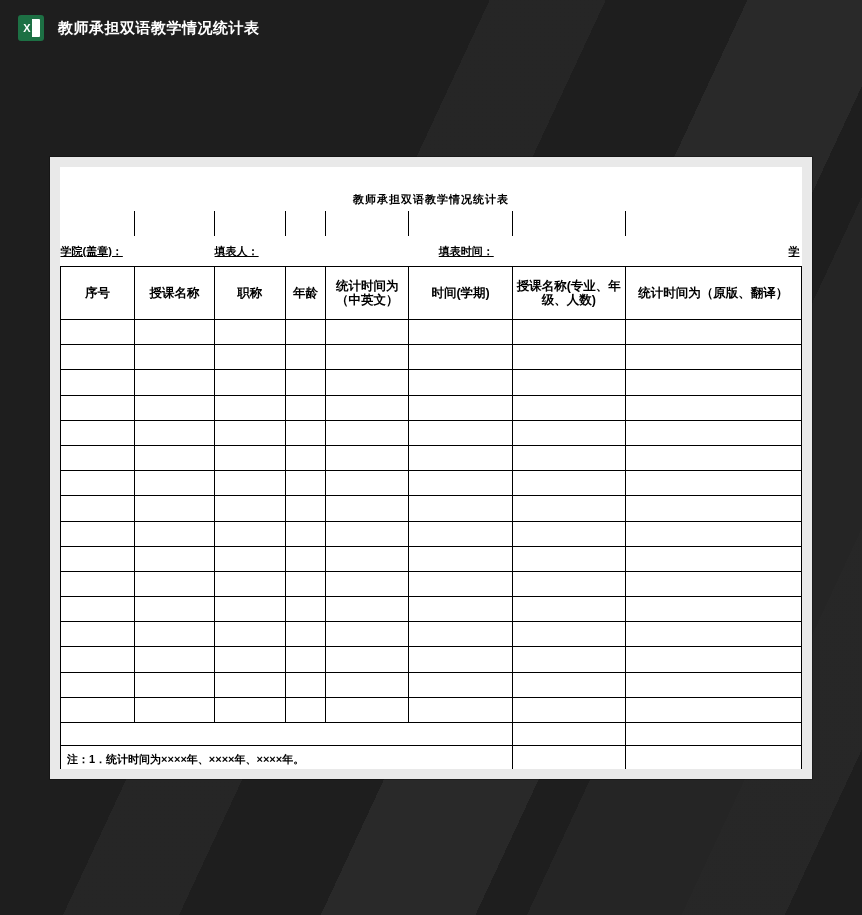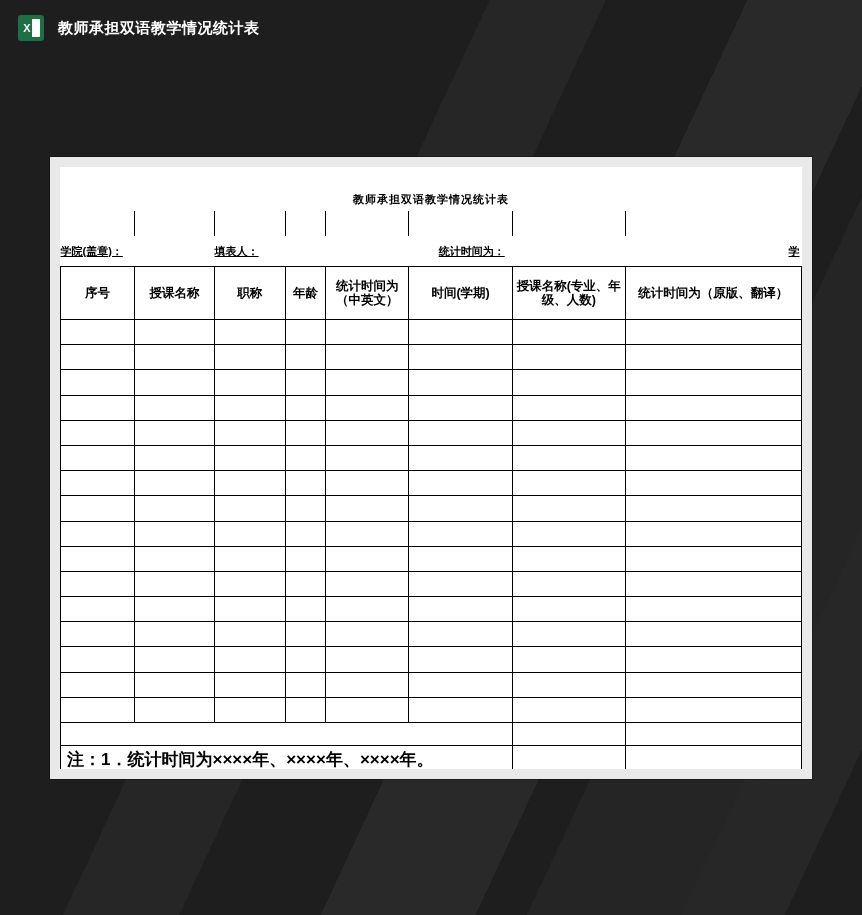--- a/index.html
+++ b/index.html
@@ -158,21 +158,21 @@
   tr.tail-row td {
     height: 22px;
   }
   tr.tail-row td.bordered {
     border-left: 1px solid #000;
     border-right: 1px solid #000;
     border-bottom: 1px solid #000;
   }
   tr.note-row td {
     height: 26px;
-    font-size: 17px;
+    font-size: 11px;
     font-weight: bold;
     padding-left: 6px;
     border-bottom: 1px solid #000;
   }
   tr.note-row td.bordered {
     border-left: 1px solid #000;
     border-right: 1px solid #000;
     border-bottom: 1px solid #000;
   }
   .vert-narrow {
@@ -219,21 +219,21 @@
           <td></td>
           <td></td>
           <td></td>
           <td></td>
           <td></td>
         </tr>
         <tr class="info-row">
           <td colspan="2">学院(盖章)：</td>
           <td colspan="2">填表人：</td>
           <td></td>
-          <td colspan="2" style="padding-left:30px">统计时间为：</td>
+          <td colspan="2" style="padding-left:30px">填表时间：</td>
           <td style="text-align:right;padding-right:2px">学</td>
         </tr>
         <tr class="head-row">
           <td>序号</td>
           <td>授课名称</td>
           <td>职称</td>
           <td class="vert-narrow">年龄</td>
           <td class="nowrapcell">统计时间为
 （中英文）</td>
           <td>时间(学期)</td>

